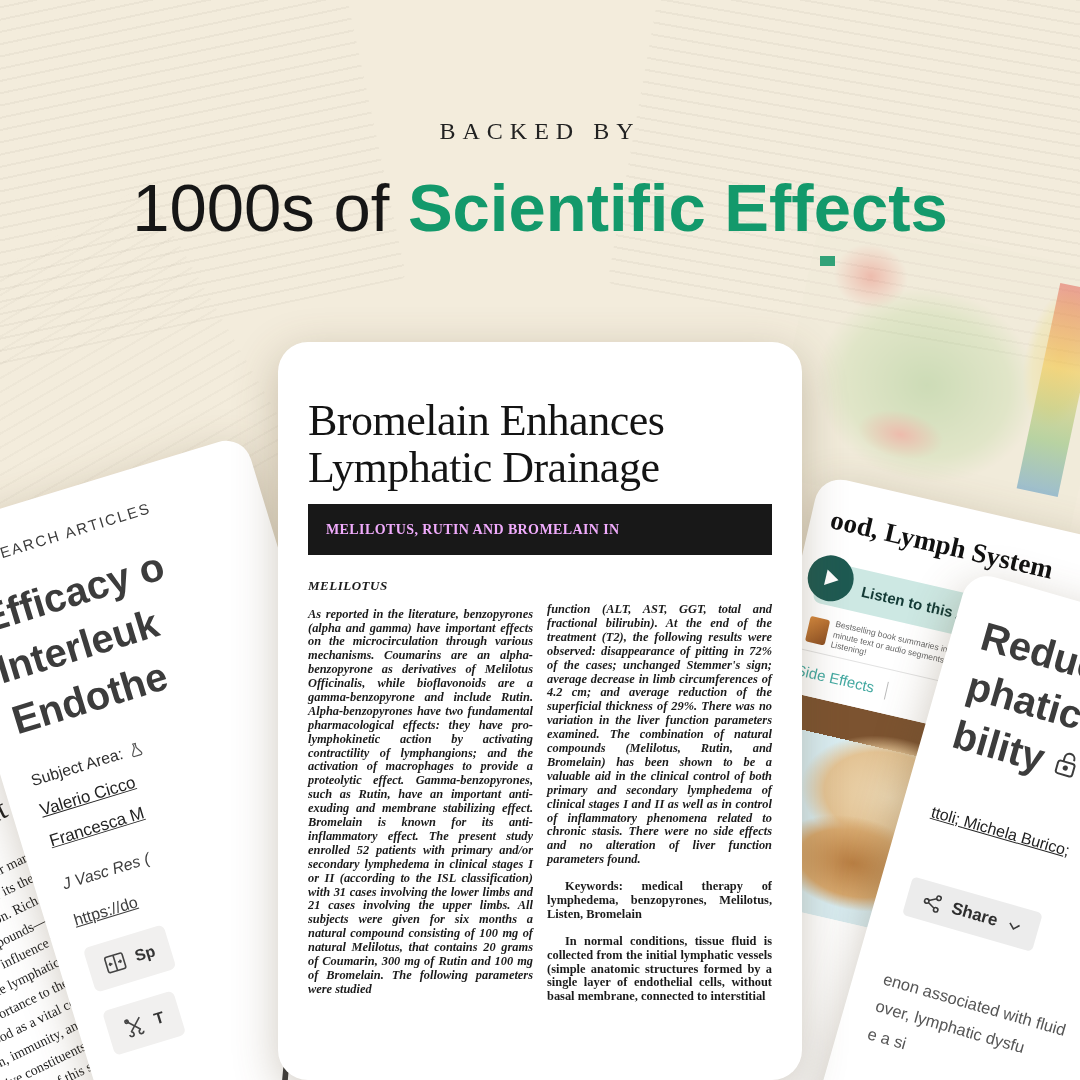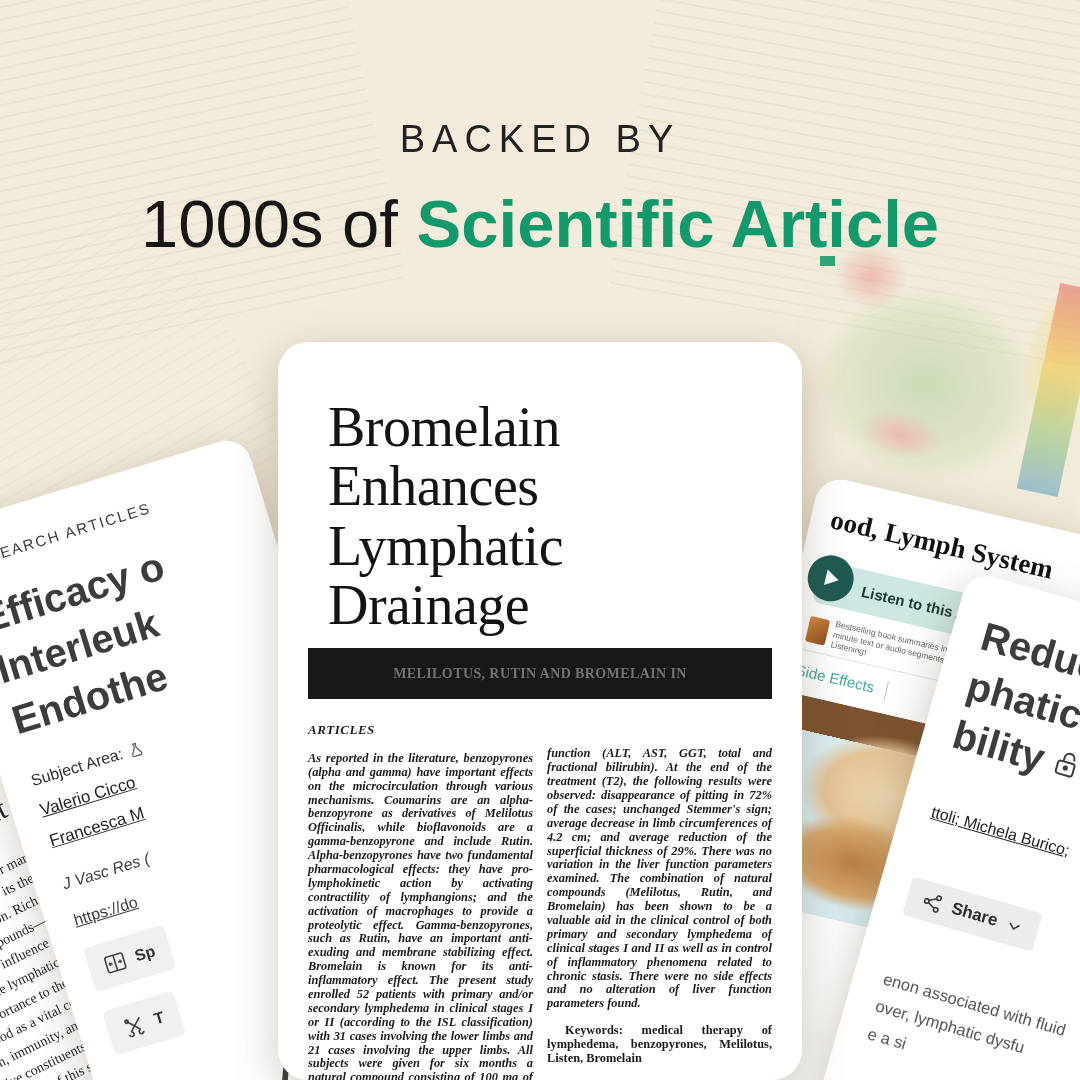--- a/index.html
+++ b/index.html
@@ -18,36 +18,36 @@
       radial-gradient(closest-side at 40% 75%, #e2574b, transparent 35%),
       radial-gradient(closest-side at 45% 55%, #7fba6a, #bcd9a0 60%, transparent 80%),
       linear-gradient(#efe9d8,#efe9d8);}
   #bg-colorstrip{position:absolute;left:1038px;top:285px;width:42px;height:210px;opacity:.5;
     transform:rotate(12deg);
     background:linear-gradient(180deg,#e2574b,#f2c84b 40%,#7fba6a 75%,#4a90c2);}
   #bg-greenchip{position:absolute;left:820px;top:256px;width:15px;height:10px;background:#1d9a6d;opacity:.9;}
 
   
   #header{position:absolute;left:0;top:118px;width:1080px;text-align:center;z-index:4;}
-  #kicker{font-size:38px;font-weight:300;letter-spacing:7px;color:#222;}
+  #kicker{font-size:24px;font-weight:300;letter-spacing:7px;color:#222;font-family:Liberation Serif, serif;}
   #headline{margin-top:24px;font-size:67px;letter-spacing:0;}
   #headline .light{font-weight:300;color:#161616;}
   #headline .accent{font-weight:800;color:#13996b;}
 
   
   .card{position:absolute;background:#fff;border-radius:26px;overflow:hidden;
         box-shadow:0 12px 45px rgba(95,75,45,.30);}
 
   
   #center-card{left:278px;top:342px;width:524px;height:738px;border-radius:30px;z-index:5;
                font-family:"Liberation Serif",serif;color:#141414;}
   #center-inner{padding:56px 30px 0 30px;}
-  #paper-title{font-size:56px;line-height:1.06;font-weight:400;letter-spacing:-.5px;margin-left:20px;}
+  #paper-title{font-size:44px;line-height:1.06;font-weight:400;letter-spacing:-.5px;}
   #journal-ref{margin-top:27px;font-size:15px;font-weight:700;}
-  #banner{margin-top:13px;background:#181818;color:#737373;text-align:center;padding:17px 18px 15px;}
+  #banner{margin-top:13px;background:#181818;color:#f0abfc;text-align:left;padding:17px 18px 15px;}
   .banner-line{font-size:14px;font-weight:700;letter-spacing:.4px;line-height:1.35;}
   #banner-authors{margin-top:10px;font-size:13.5px;font-weight:700;}
   #affiliation{margin-top:13px;font-size:15px;}
   #columns{margin-top:24px;display:flex;gap:14px;}
   .col{flex:1;font-size:12.4px;line-height:1.12;text-align:justify;color:#1b1b1b;font-weight:600;}
   .italic{font-style:italic;}
   #abstract-label{font-style:italic;font-weight:700;font-size:13px;letter-spacing:.5px;margin-bottom:14px;}
   .col p{margin:0;}
   .col p+p{margin-top:13px;}
   .indent{text-indent:18px;}
@@ -131,21 +131,21 @@
   <div class="bg-page light" style="left:-60px;top:240px;width:300px;height:300px;transform:rotate(-30deg);"></div>
   <div class="bg-page" style="left:640px;top:-90px;width:500px;height:420px;transform:rotate(10deg);"></div>
   <div class="bg-page light" style="left:880px;top:940px;width:280px;height:220px;transform:rotate(-18deg);"></div>
   <div id="bg-heatmap"></div>
   <div id="bg-colorstrip"></div>
   <div id="bg-greenchip"></div>
 
   <div id="header">
     <div id="kicker">BACKED BY</div>
     <div id="headline">
-      <span class="light">1000s of </span><span class="accent">Scientific Article</span>
+      <span class="light">1000s of </span><span class="accent">Scientific Effects</span>
     </div>
   </div>
 
   <div class="card" id="kelp-card">
     <div id="kelp-kicker">CALE | HEALTH ISSU</div>
     <div id="kelp-title">
       <div class="kelp-title-line">Kelp: Natura</div>
       <div class="kelp-title-line">for Lymphat</div>
     </div>
     <div id="kelp-body">
@@ -280,21 +280,21 @@
   </div>
 
   <div class="card" id="center-card">
     <div id="center-inner">
       <div id="paper-title">Bromelain Enhances Lymphatic Drainage</div>
       <div id="banner">
         <div class="banner-line">MELILOTUS, RUTIN AND BROMELAIN IN</div>
       </div>
       <div id="columns">
         <div class="col" id="col-left">
-          <div id="abstract-label">ARTICLES</div>
+          <div id="abstract-label">MELILOTUS</div>
           <p class="italic">As reported in the literature, benzopyrones (alpha and gamma) have important effects on the microcirculation through various mechanisms. Coumarins are an alpha-benzopyrone as derivatives of Melilotus Officinalis, while bioflavonoids are a gamma-benzopyrone and include Rutin. Alpha-benzopyrones have two fundamental pharmacological effects: they have pro-lymphokinetic action by activating contractility of lymphangions; and the activation of macrophages to provide a proteolytic effect. Gamma-benzopyrones, such as Rutin, have an important anti-exuding and membrane stabilizing effect. Bromelain is known for its anti-inflammatory effect. The present study enrolled 52 patients with primary and/or secondary lymphedema in clinical stages I or II (according to the ISL classification) with 31 cases involving the lower limbs and 21 cases involving the upper limbs. All subjects were given for six months a natural compound consisting of 100 mg of natural Melilotus, that contains 20 grams of Coumarin, 300 mg of Rutin and 100 mg of Bromelain. The following parameters were studied</p>
         </div>
         <div class="col" id="col-right">
           <p class="italic">function (ALT, AST, GGT, total and fractional bilirubin). At the end of the treatment (T2), the following results were observed: disappearance of pitting in 72% of the cases; unchanged Stemmer's sign; average decrease in limb circumferences of 4.2 cm; and average reduction of the superficial thickness of 29%. There was no variation in the liver function parameters examined. The combination of natural compounds (Melilotus, Rutin, and Bromelain) has been shown to be a valuable aid in the clinical control of both primary and secondary lymphedema of clinical stages I and II as well as in control of inflammatory phenomena related to chronic stasis. There were no side effects and no alteration of liver function parameters found.</p>
           <p class="indent"><b>Keywords</b><span>: medical therapy of lymphedema, benzopyrones, Melilotus, Listen, Bromelain</span></p>
           <p class="indent">In normal conditions, tissue fluid is collected from the initial lymphatic vessels (simple anatomic structures formed by a single layer of endothelial cells, without basal membrane, connected to interstitial</p>
         </div>
       </div>
     </div>
   </div>

